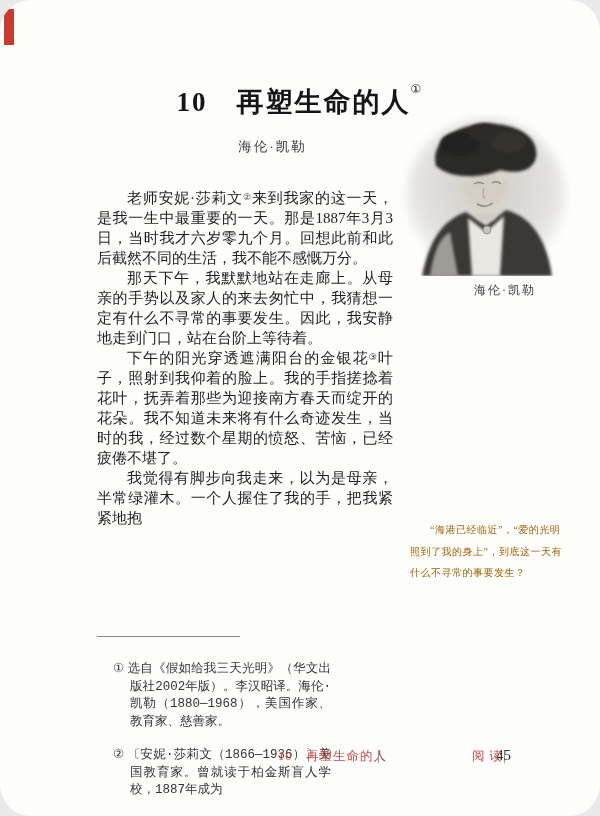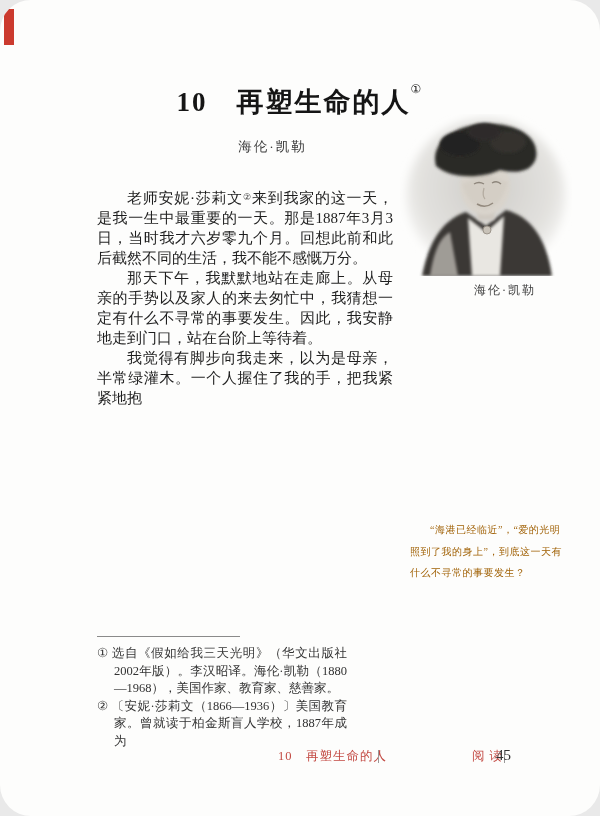--- a/index.html
+++ b/index.html
@@ -20,21 +20,21 @@
   .body-text sup{font-size:9px;vertical-align:top;position:relative;top:-1px;}
   .portrait-wrap{position:absolute;left:400px;top:114px;width:172px;height:162px;}
   .portrait-caption{position:absolute;left:430px;top:282px;width:150px;text-align:center;
     font-size:12px;color:#3c3c3c;letter-spacing:2px;}
   .margin-note{position:absolute;left:410px;top:519px;width:160px;
     font-size:10px;line-height:21.5px;color:#a16207;text-indent:2em;letter-spacing:0.5px;}
   .fn-rule{position:absolute;left:97px;top:636px;width:143px;height:1px;background:#8a8a8a;}
   .fn-col{position:absolute;top:645px;font-size:12.5px;line-height:17.5px;color:#333;text-align:justify;}
   .fn-left{left:97px;width:250px;}
   .fn-right{left:338px;width:244px;}
-  .fn{padding-left:17px;text-indent:-17px;margin:0;}
+  .fn{padding-left:17px;text-indent:-17px;margin:16px;font-family:Liberation Mono, monospace;}
   .fnm{margin-right:3px;}
   .footer{position:absolute;left:0;top:748px;width:600px;height:20px;font-size:12.5px;}
   .footer .f-lesson{position:absolute;left:278px;top:0;color:#c34a43;letter-spacing:1px;}
   .footer .f-bar1{position:absolute;left:378px;top:2px;width:1px;height:13px;background:#999;}
   .footer .f-section{position:absolute;left:472px;top:0;color:#c34a43;letter-spacing:5px;}
   .footer .f-bar2{position:absolute;left:504px;top:2px;width:1px;height:13px;background:#999;}
   .footer .f-page{position:absolute;left:496px;top:-1px;color:#333;font-size:15px;}
 </style>
 </head>
 <body>
@@ -88,20 +88,21 @@
       <circle cx="87" cy="116" r="4" fill="#c8c2b8" stroke="#8f887e" stroke-width="0.8"></circle>
 
       <path d="M30,162 C34,136 40,124 50,118 L58,162 Z" fill="#b9b5af" opacity="0.8" filter="url(#soft2)"></path>
     </svg>
   </div>
   <div class="portrait-caption">海伦·凯勒</div>
 
   <div class="body-text">
       <p>老师安妮·莎莉文<sup>②</sup>来到我家的这一天，是我一生中最重要的一天。那是1887年3月3日，当时我才六岁零九个月。回想此前和此后截然不同的生活，我不能不感慨万分。</p>
       <p>那天下午，我默默地站在走廊上。从母亲的手势以及家人的来去匆忙中，我猜想一定有什么不寻常的事要发生。因此，我安静地走到门口，站在台阶上等待着。</p>
+      <p>下午的阳光穿透遮满阳台的金银花<sup>③</sup>叶子，照射到我仰着的脸上。我的手指搓捻着花叶，抚弄着那些为迎接南方春天而绽开的花朵。我不知道未来将有什么奇迹发生，当时的我，经过数个星期的愤怒、苦恼，已经疲倦不堪了。</p>
       <p>我觉得有脚步向我走来，以为是母亲，半常绿灌木。一个人握住了我的手，把我紧紧地抱</p>
     </div>
 
   <div class="margin-note">“海港已经临近”，“爱的光明照到了我的身上”，到底这一天有什么不寻常的事要发生？</div>
 
   <div class="fn-rule"></div>
   <div class="fn-col fn-left">
       <div class="fn"><span class="fnm">①</span>选自《假如给我三天光明》（华文出版社2002年版）。李汉昭译。海伦·凯勒（1880—1968），美国作家、教育家、慈善家。</div>
       <div class="fn"><span class="fnm">②</span>〔安妮·莎莉文（1866—1936）〕美国教育家。曾就读于柏金斯盲人学校，1887年成为</div>
     </div>

